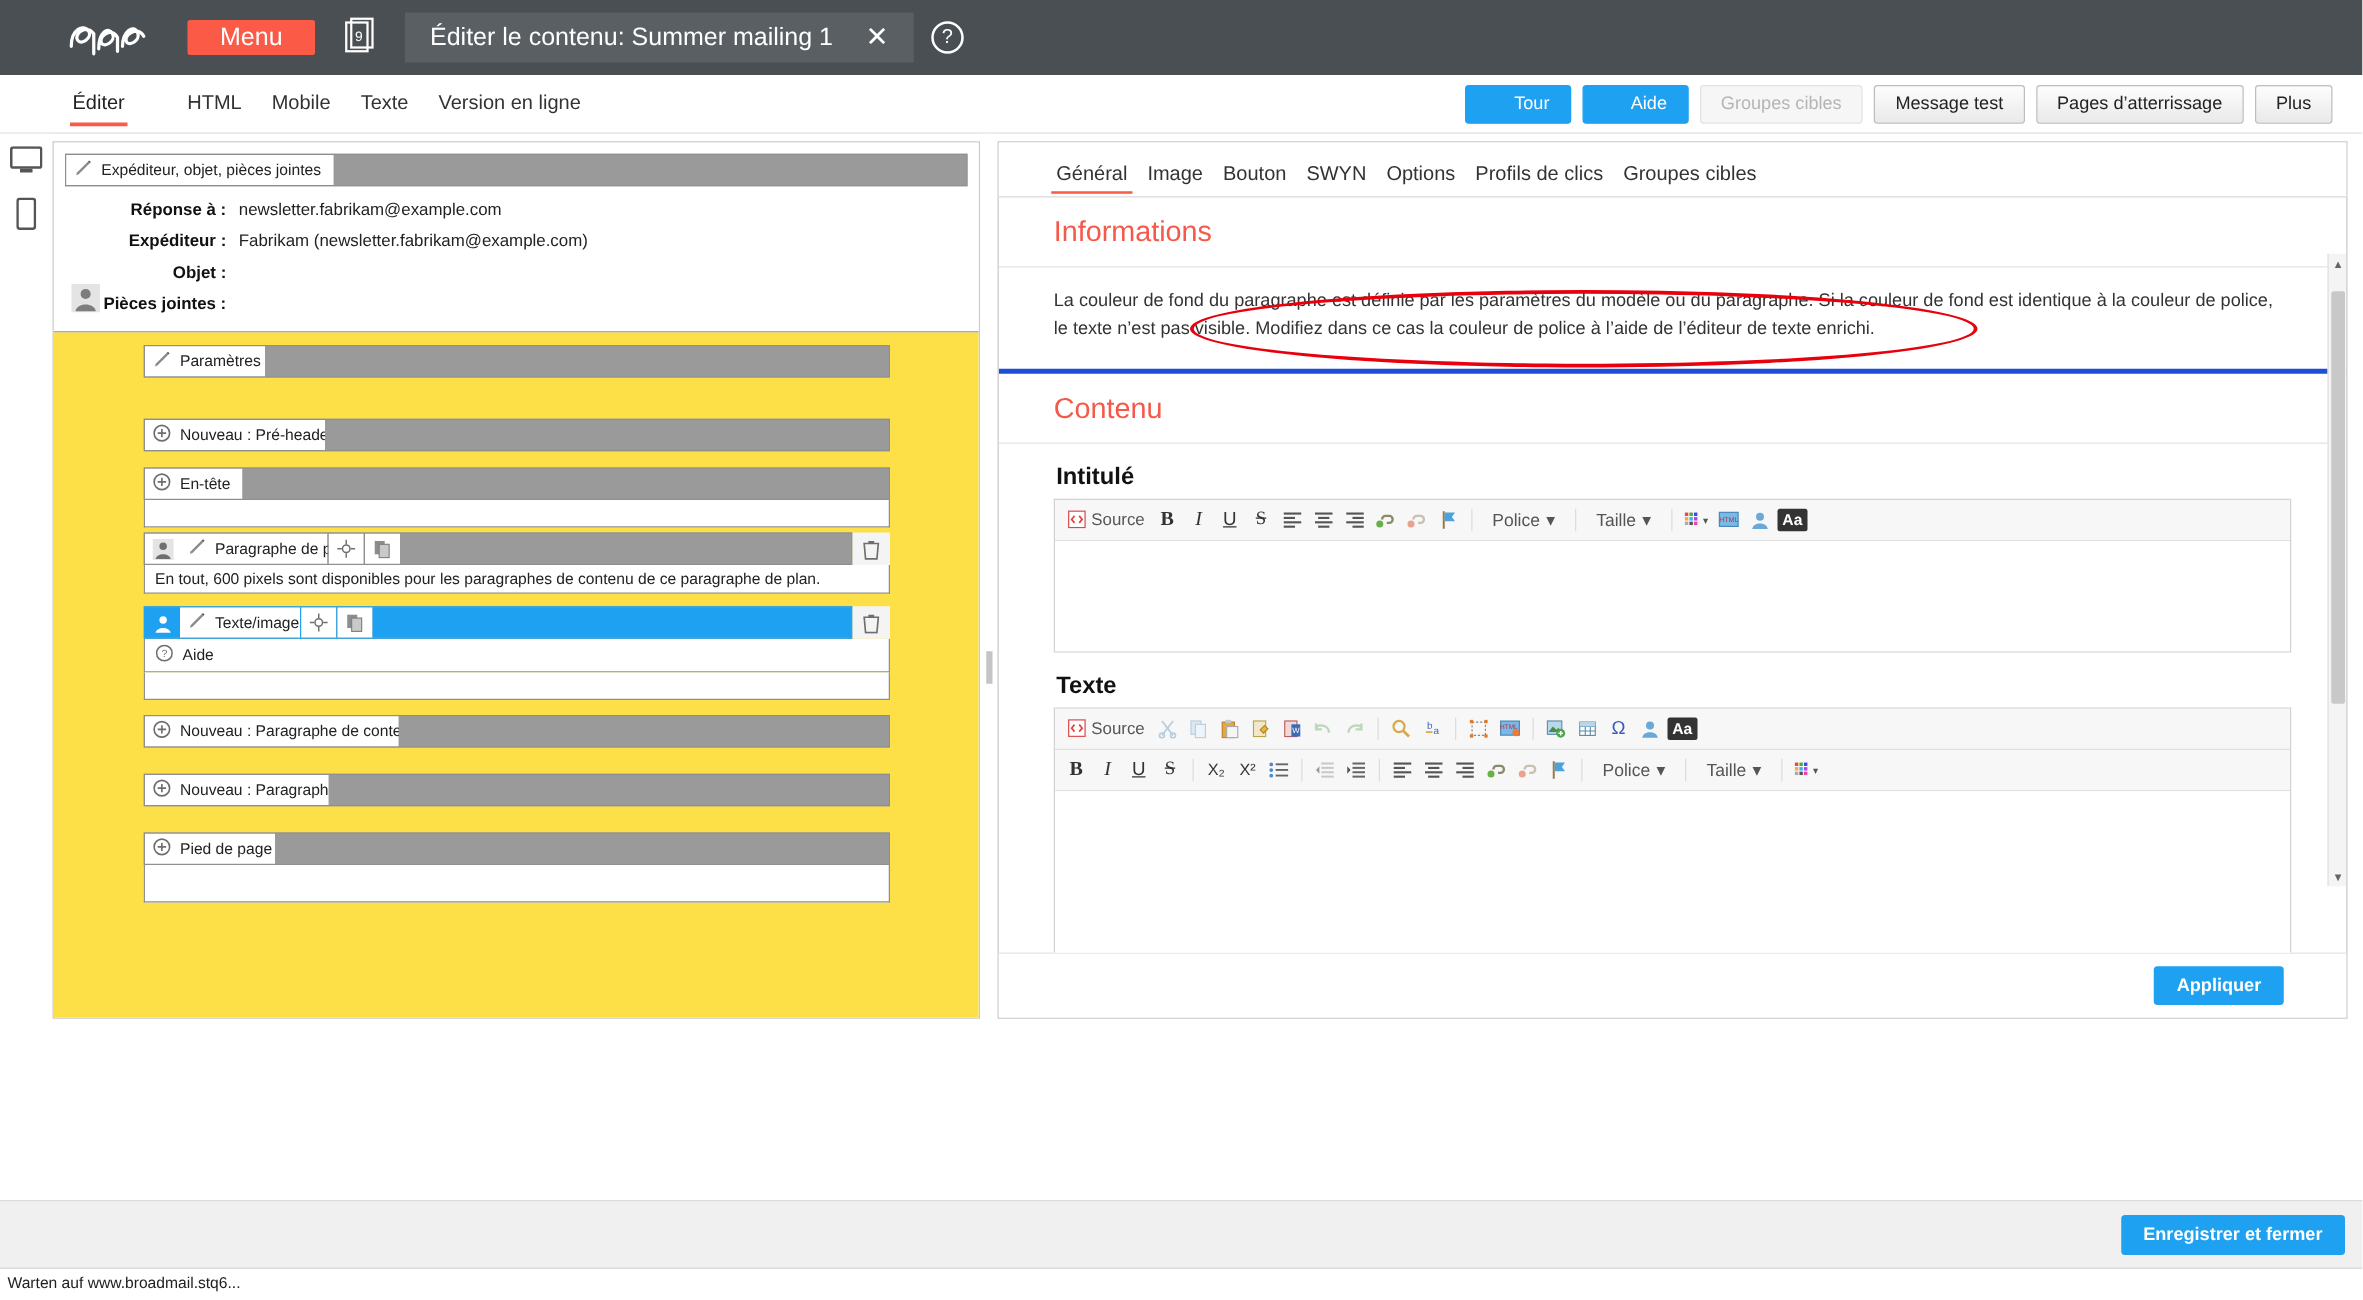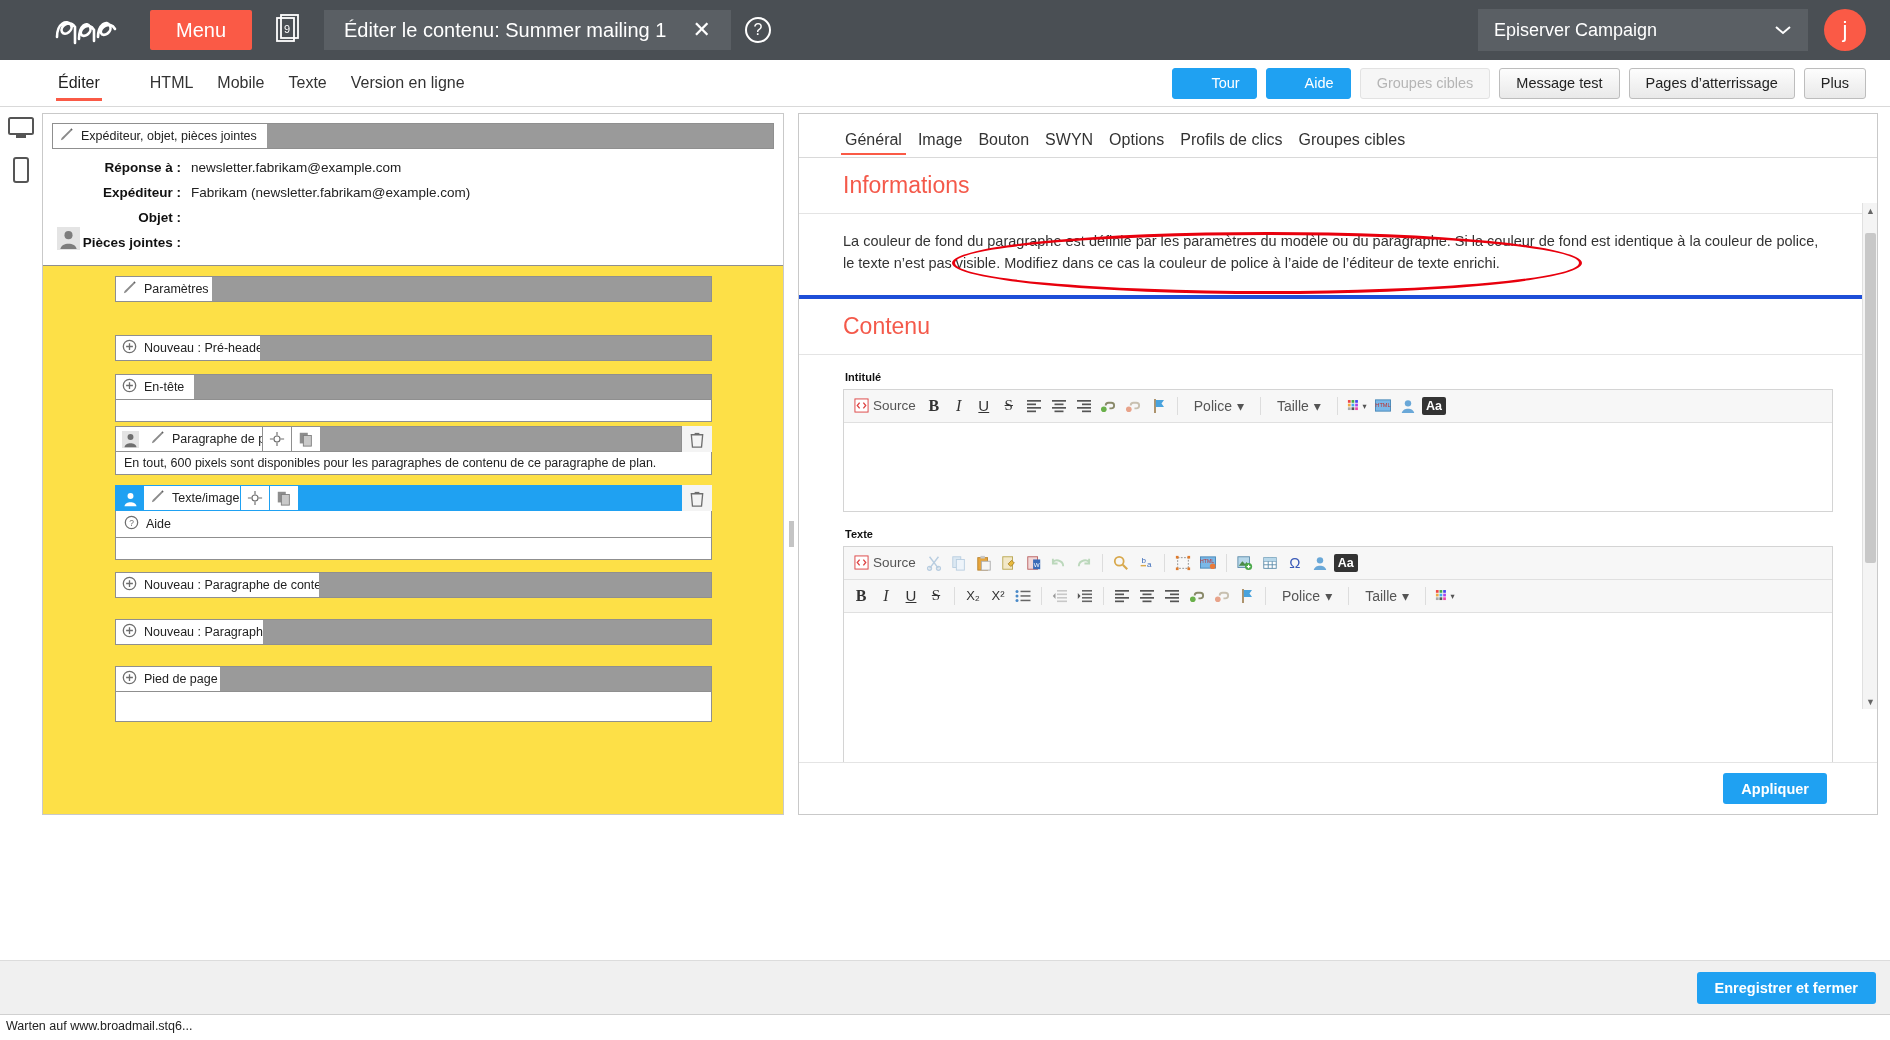--- a/index.html
+++ b/index.html
@@ -12,21 +12,21 @@
 
   
   .topbar {
     height: 60px; background: #4a4f54;
     display: flex; align-items: center; padding: 0 16px;
     position: relative;
   }
   .epi-logo { width: 78px; height: 40px; margin-left: 34px; display:flex; align-items:center; justify-content:center;}
   .menu-btn {
     background: #fa5a46; color: #fff; border: none;
-    height: 40px; padding: 2px 26px; margin-left: 22px;
+    height: 28px; padding: 2px 26px; margin-left: 22px;
     font-size: 20px; font-family: "Liberation Sans", sans-serif;
     cursor: pointer; border-radius: 2px;
   }
   .doc-icon {
     margin-left: 22px; width: 34px; height: 40px;
     display: flex; align-items: center; justify-content: center;
   }
   .title-chip {
     margin-left: 16px; height: 40px; background: #5a5f64;
     display: flex; align-items: center; padding: 0 20px;
@@ -141,21 +141,21 @@
   .ptab.active::after {
     content: ""; position: absolute; left: 4px; right: 4px; bottom: 2px; height: 2px; background: #fa5a46;
   }
   .prop-scroll { flex: 1; overflow: hidden; position: relative; }
   .sect-title {
     color: #f4594a; font-size: 23px; padding: 14px 44px 14px 44px;
     border-bottom: 1px solid #e4e4e4;
   }
   .sect-body { padding: 16px 44px 20px 44px; border-bottom: 4px solid #1d4ed8; }
   .sect-body p { font-size: 14.5px; color: #333; line-height: 1.55; }
-  .field-label { font-size: 11px; font-weight: bold; color: #111; margin: 0 0 6px 2px; }
+  .field-label { font-size: 19px; font-weight: bold; color: #111; margin: 0 0 6px 2px; }
   .field-wrap { padding: 16px 44px 0 44px; }
   .cke {
     border: 1px solid #d4d4d4; background: #fff;
   }
   .cke-toolbar {
     background: #f7f7f7; border-bottom: 1px solid #e0e0e0; padding: 5px 6px;
     display: flex; flex-wrap: wrap; align-items: center; gap: 3px;
   }
   .cke-toolbar.second { border-bottom: 1px solid #e0e0e0; }
   .tb-btn {
@@ -233,31 +233,20 @@
       <text x="11" y="20" font-size="11" fill="#fff" font-family="Liberation Sans" text-anchor="middle">9</text>
     </svg>
   </div>
 
   <div class="title-chip">
     <span>Éditer le contenu: Summer mailing 1</span>
     <span class="close-x">✕</span>
   </div>
   <div class="help-circ">?</div>
 
-  <div class="topbar-right">
-    <div class="client-select">
-      <span>Episerver Campaign</span>
-      <span>
-        <svg width="18" height="12" viewBox="0 0 18 12">
-            <path d="M2 3 L9 9 L16 3" fill="none" stroke="#fff" stroke-width="2"></path>
-          </svg>
-      </span>
-    </div>
-    <div class="avatar">j</div>
-  </div>
 </div>
 
 <div class="subbar">
   <div class="subtabs">
     <div class="subtab first active">Éditer</div>
     <div class="subtab">HTML</div>
     <div class="subtab">Mobile</div>
     <div class="subtab">Texte</div>
     <div class="subtab">Version en ligne</div>
   </div>

